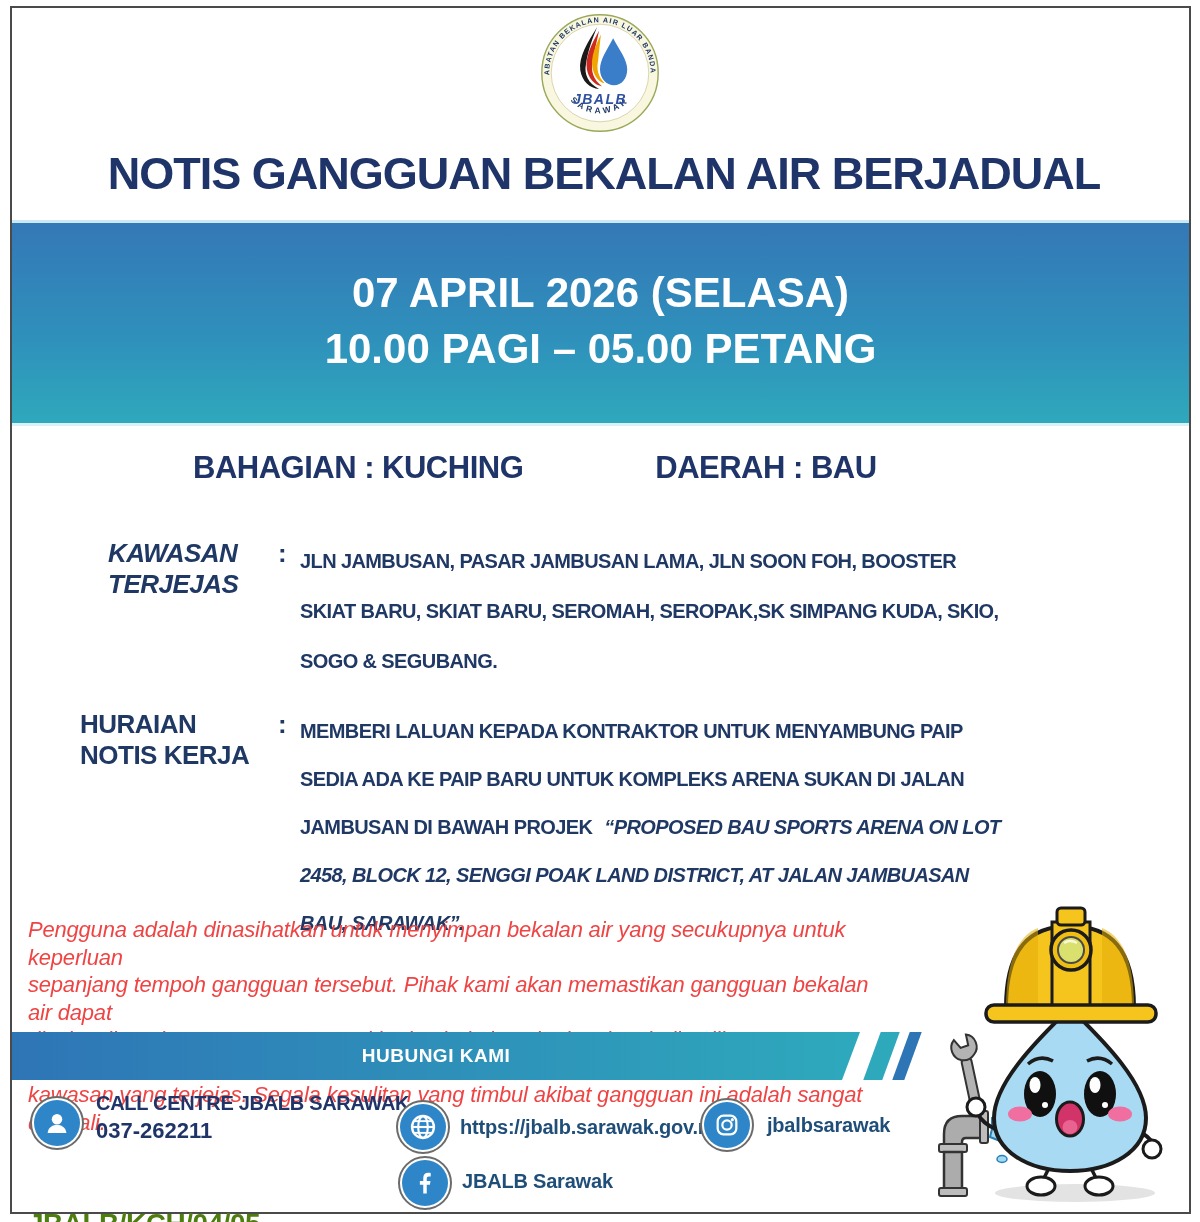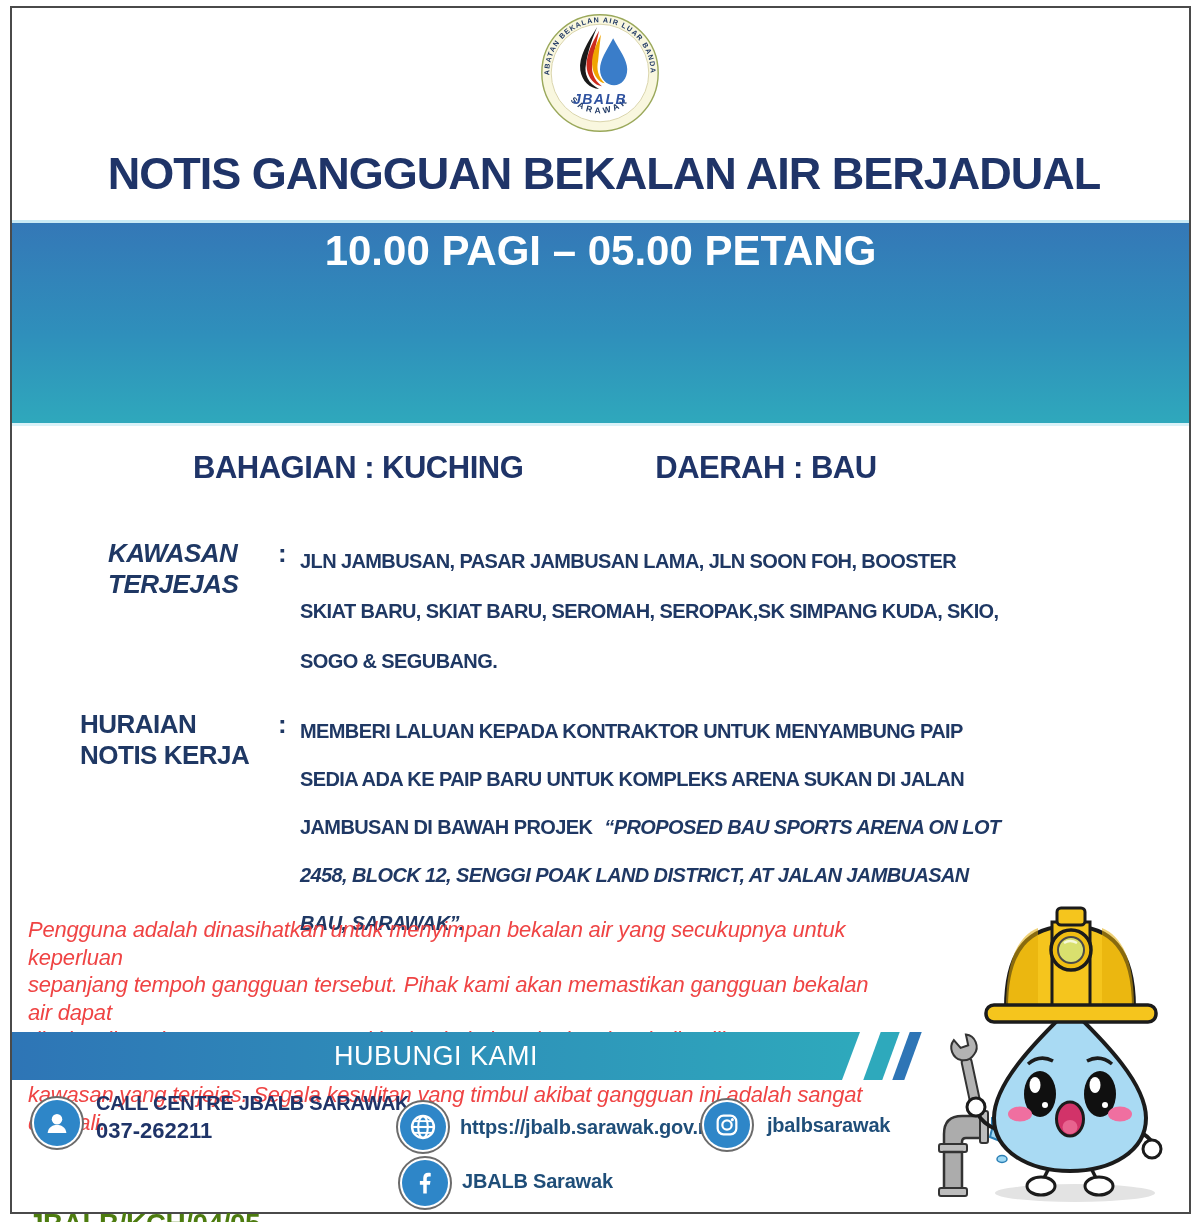--- a/index.html
+++ b/index.html
@@ -49,21 +49,21 @@
   .disclaimer {
     position:absolute; left:28px; top:916px; width:860px; z-index:2;
     font-style:italic; font-size:22px; line-height:27.5px; color:#ef4444; font-weight:500;
     letter-spacing:-0.2px;
   }
   .contact-banner {
     position:absolute; left:12px; top:1032px; width:848px; height:48px; z-index:2;
     background:linear-gradient(90deg,#2E75B6 0%, #2EA9BC 100%);
     clip-path:polygon(0 0, 100% 0, calc(100% - 18px) 100%, 0 100%);
     display:flex; align-items:center; justify-content:center;
-    color:#fff; font-size:27px; font-weight:400; letter-spacing:0.5px;
+    color:#fff; font-size:19px; font-weight:700; letter-spacing:0.5px;
   }
   .stripe { position:absolute; top:1032px; height:48px; transform:skewX(-20deg); z-index:2; }
   .stripe.s1 { left:872px; width:19px; background:#2EA9BC; }
   .stripe.s2 { left:901px; width:12px; background:#2E75B6; }
   .circle-icon {
     position:absolute; width:54px; height:54px; border-radius:50%;
     border:2px solid #6b6b6b; background:#fff; display:flex; align-items:center; justify-content:center;
     z-index:2;
   }
   .circle-icon .inner {
@@ -105,20 +105,21 @@
       <path d="M66,24 C60,36 55,48 57,60 C59,69 64,75 70,76 C63,69 61,61 63,52 C64,42 65,32 66,24 Z" fill="#F0A500"></path>
       <path d="M79,28 C72,41 65,51 65,61 C65,71 72,78 80,78 C88,78 94,71 94,61 C94,51 86,41 79,28 Z" fill="#3A7DC9"></path>
     </g>
     <text x="65" y="98" text-anchor="middle" font-size="15" font-weight="bold" font-style="italic" fill="#2F52A0" letter-spacing="1.5">JBALB</text>
   </svg>
 </div>
 
 <div class="page-title">NOTIS GANGGUAN BEKALAN AIR BERJADUAL</div>
 
 <div class="sched-banner">
+  <div class="line first">07 APRIL 2026 (SELASA)</div>
   <div class="line">10.00 PAGI – 05.00 PETANG</div>
 </div>
 
 <div class="region-row">
   <span>BAHAGIAN : KUCHING</span>
   <span class="daerah">DAERAH : BAU</span>
 </div>
 
 <div class="details">
   <div class="detail-row">

